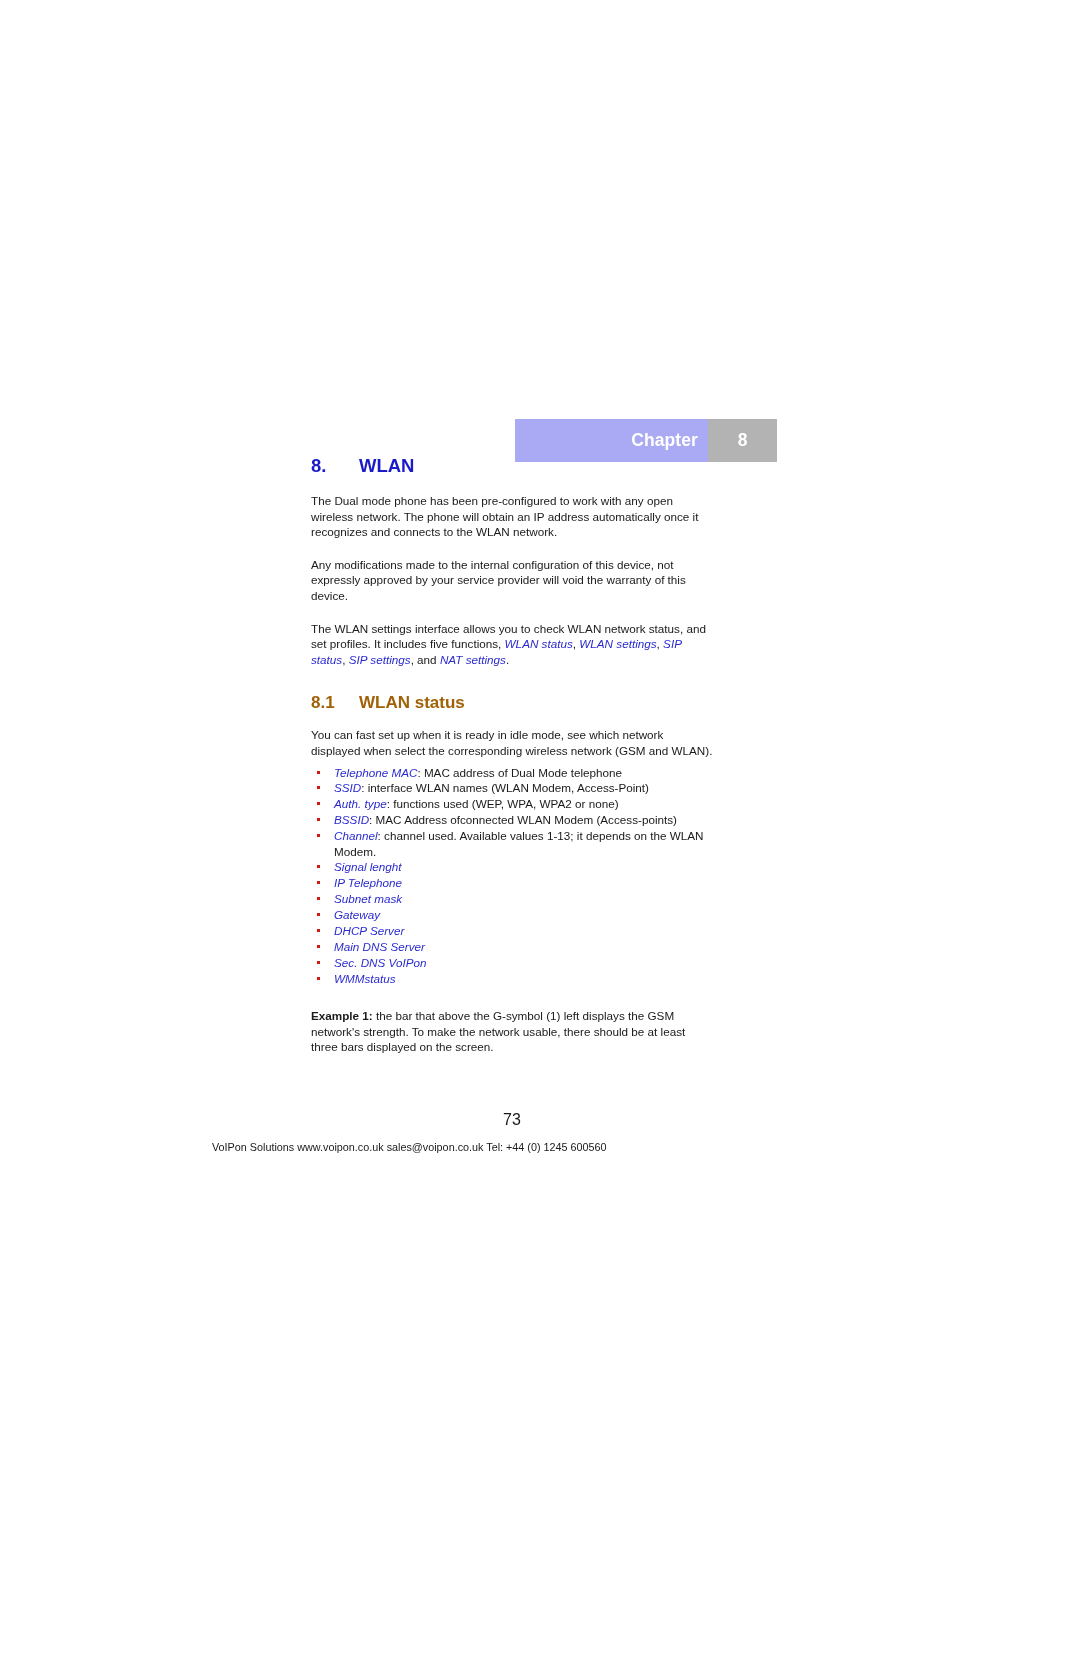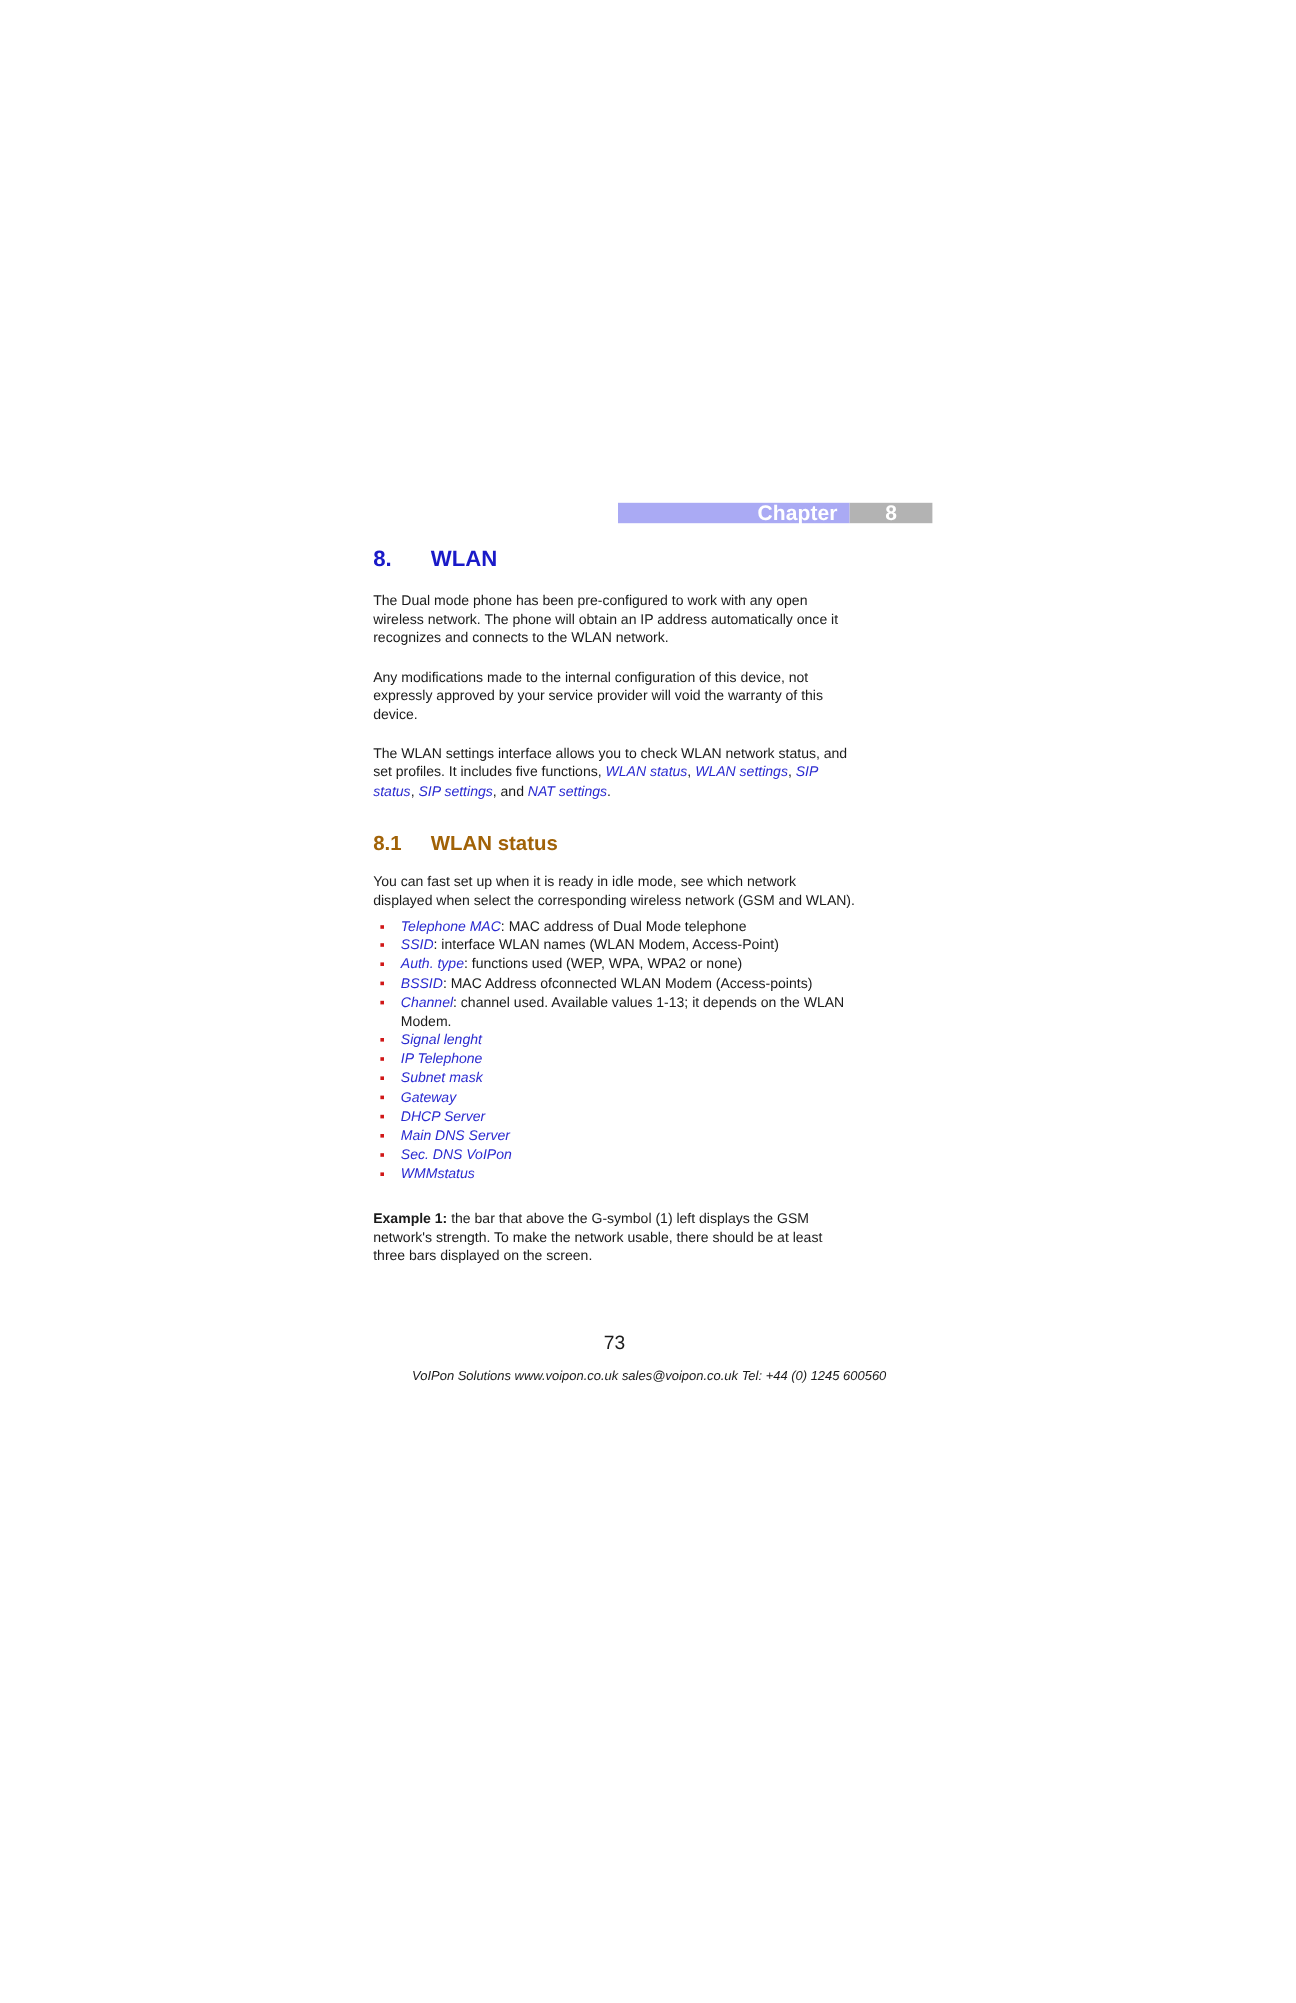--- a/index.html
+++ b/index.html
@@ -22,21 +22,21 @@
     inset: 0;
     background: #ffffff;
   }
 
   
   .chapter-bar {
     position: absolute;
     left: 515px;
     top: 419px;
     width: 262px;
-    height: 17px;
+    height: 43px;
     display: flex;
   }
   .chapter-bar .bar-label {
     flex: 1 1 auto;
     background: #aaaaf4;
     color: #ffffff;
     font-size: 17.5px;
     font-weight: bold;
     display: flex;
     align-items: center;
@@ -141,27 +141,25 @@
     position: absolute;
     left: 311px;
     top: 1111px;
     width: 402px;
     text-align: center;
     font-size: 16px;
     color: #1a1a1a;
   }
   .footer {
     position: absolute;
-    left: 201px;
+    left: 212px;
     top: 1141px;
     width: 680px;
-    text-align: center;
     font-size: 10.8px;
     color: #1a1a1a;
-    font-style: italic;
   }
 </style>
 </head>
 <body>
 
 <div class="page">
 
   <div class="chapter-bar">
     <div class="bar-label">Chapter</div>
     <div class="bar-number">8</div>

